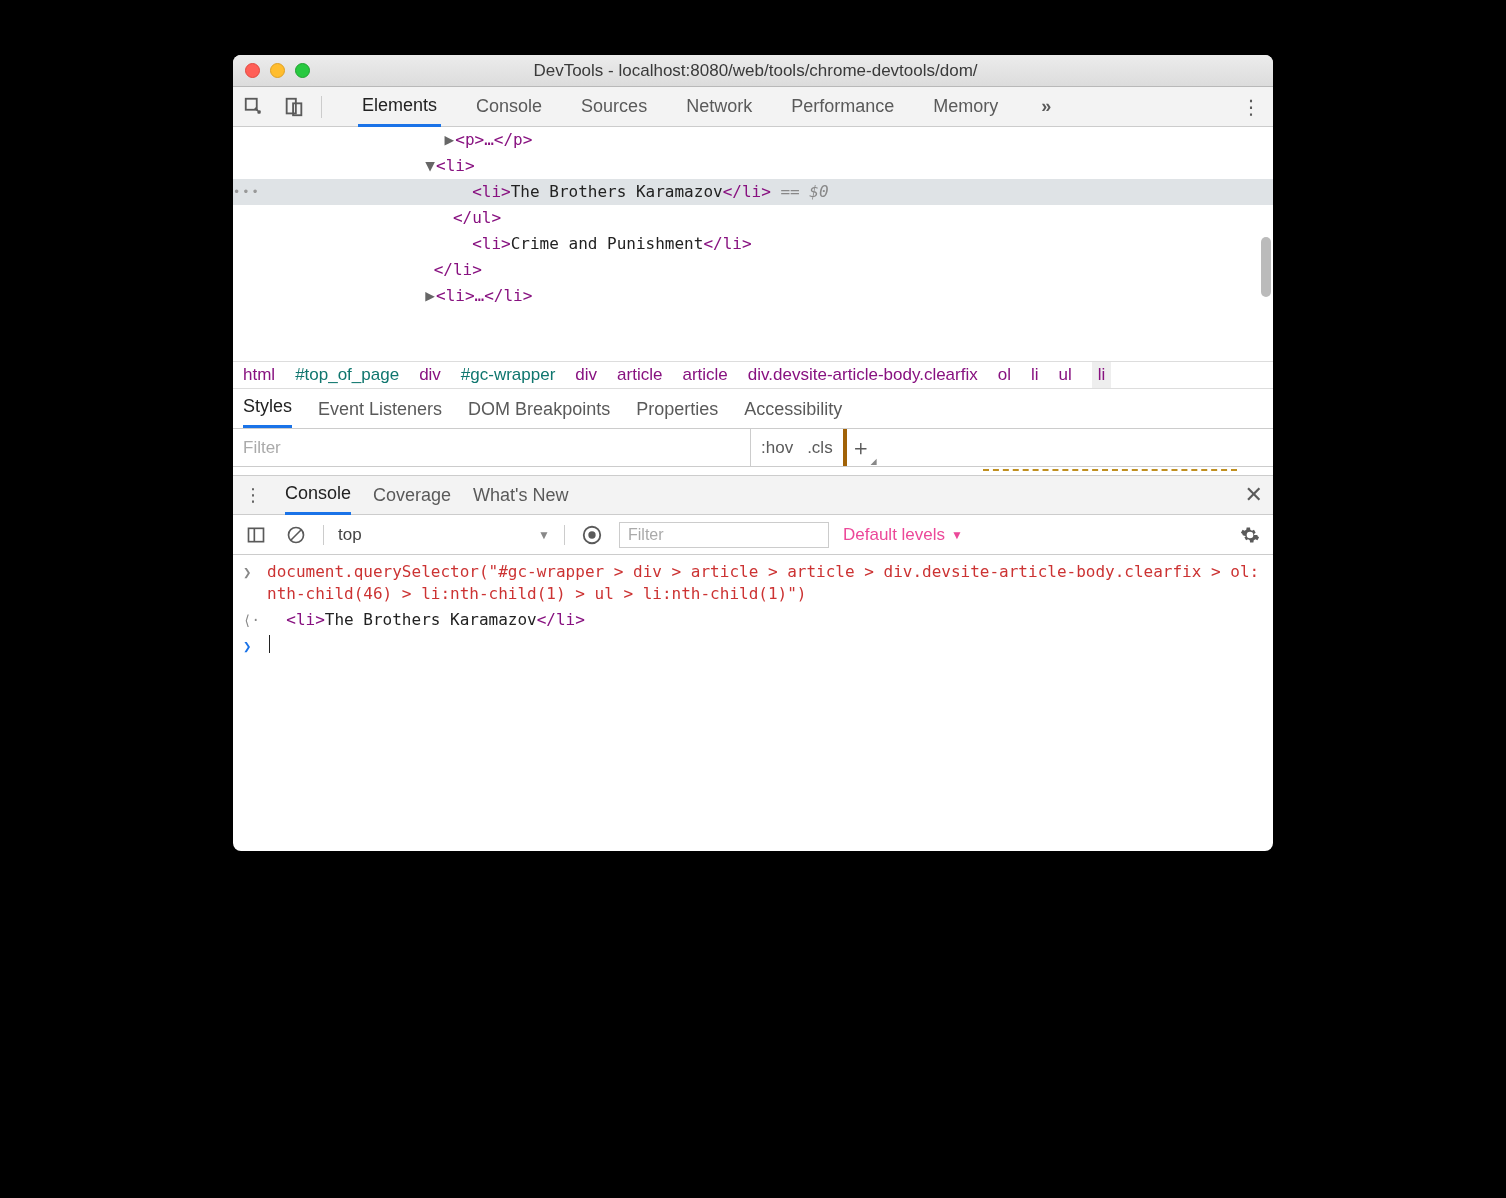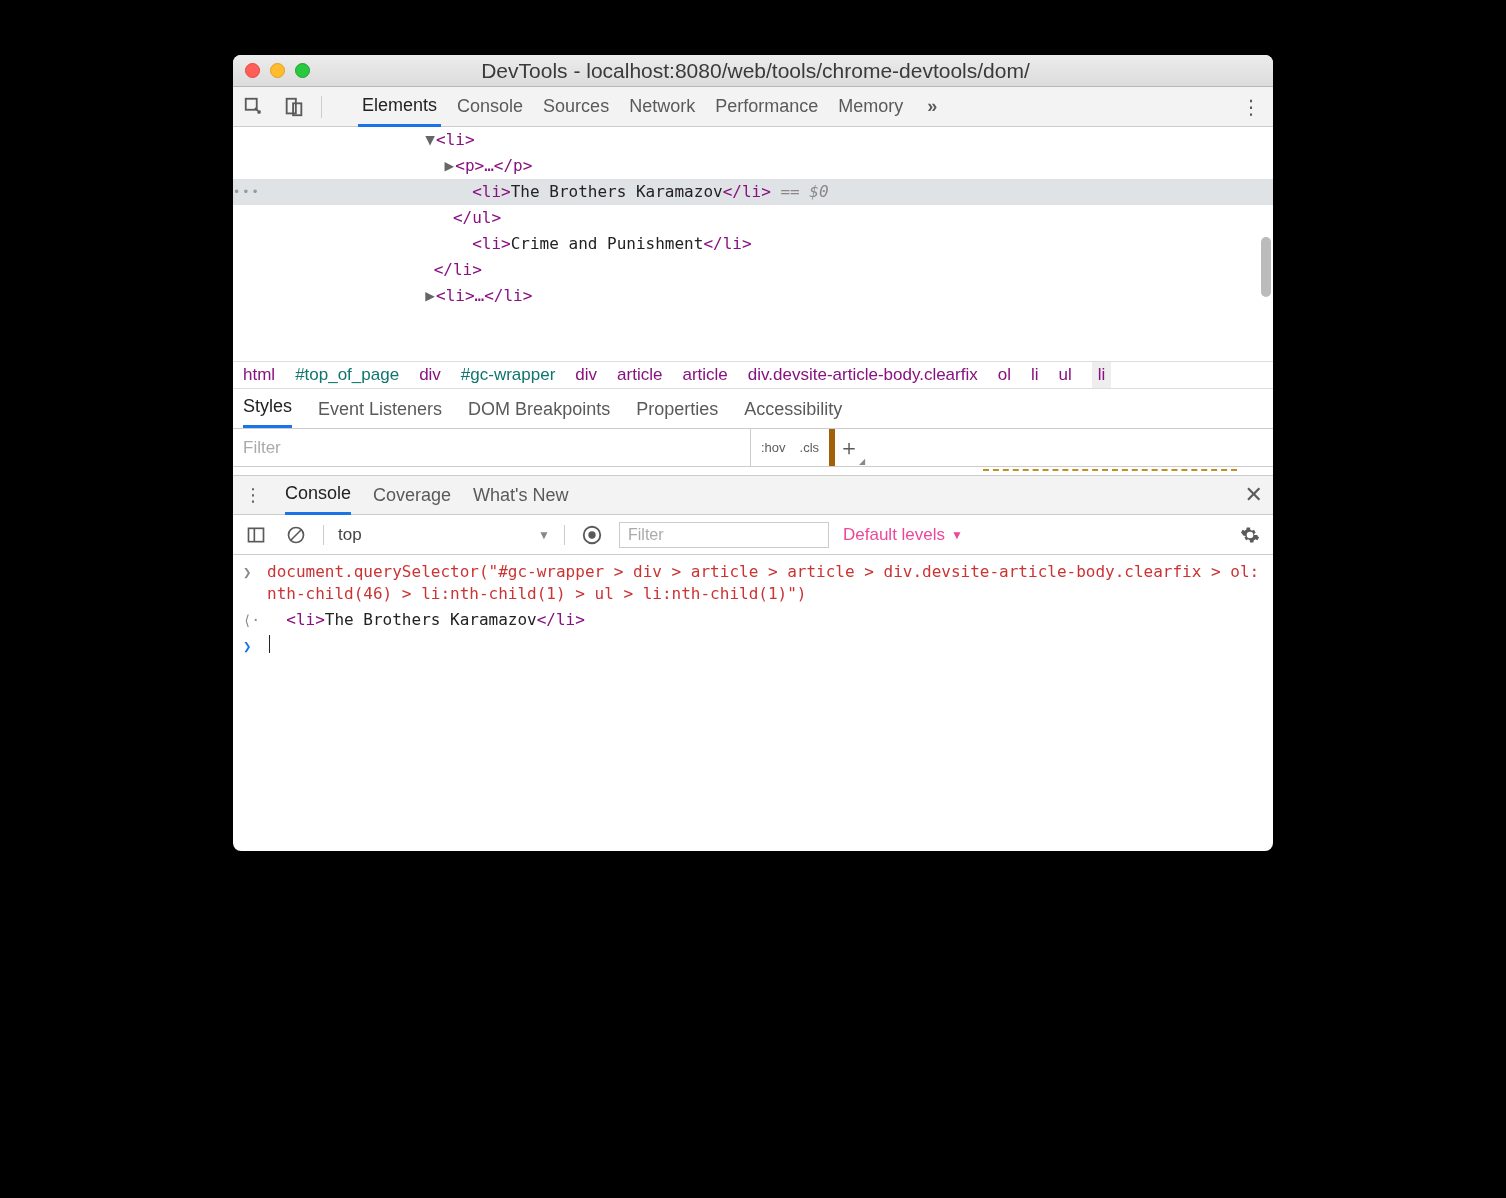--- a/index.html
+++ b/index.html
@@ -30,32 +30,32 @@
   align-items: center;
   padding: 0 12px;
   position: relative;
   border-bottom: 1px solid #b8b8b8;
 }
 .traffic { display: flex; gap: 10px; }
 .tl { width: 15px; height: 15px; border-radius: 50%; }
 .tl.red { background: #ff5f57; border: 1px solid #e1483f; }
 .tl.yellow { background: #ffbd2e; border: 1px solid #dfa023; }
 .tl.green { background: #28c940; border: 1px solid #1fa22f; }
-.title { position: absolute; left: 5px; right: 0; text-align: center; font-size: 21px; color: #3a3a3a; }
+.title { position: absolute; left: 5px; right: 0; text-align: center; font-size: 17px; color: #3a3a3a; }
 .toolbar {
   height: 40px;
   background: #f3f3f3;
   border-bottom: 1px solid #ccc;
   display: flex;
   align-items: center;
   padding: 0 8px;
   gap: 14px;
 }
 .iconbtn { width: 26px; height: 26px; display: flex; align-items: center; justify-content: center; color: #5a5a5a; cursor: pointer; }
-.tabs-row { display: flex; align-items: center; gap: 12px; margin-left: 22px; font-size: 18px; color: #5a5a5a; }
+.tabs-row { display: flex; align-items: center; gap: 31px; margin-left: 22px; font-size: 18px; color: #5a5a5a; }
 .tab { padding: 8px 4px; cursor: pointer; }
 .tab.active { color: #222; border-bottom: 3px solid #1a73e8; }
 .more-icon { margin-left: auto; width: 28px; height: 28px; display: flex; align-items: center; justify-content: center; color: #5a5a5a; cursor: pointer; font-size: 20px; }
 
 .dom-tree {
   font-family: Menlo, Consolas, monospace;
   font-size: 16px;
   line-height: 26px;
   color: #222;
   flex: 0 0 auto;
@@ -111,21 +111,21 @@
   flex: 1;
   border: none;
   border-right: 1px solid #ccc;
   padding: 0 10px;
   font-size: 17px;
   color: #888;
   outline: none;
   max-width: 518px;
 }
 .filter-input::placeholder { color: #aaa; }
-.hov-cls { display: flex; align-items: center; padding: 0 10px; gap: 14px; color: #5a5a5a; font-size: 13px; border-right: 6px solid #a16207; }
+.hov-cls { display: flex; align-items: center; padding: 0 10px; gap: 14px; color: #5a5a5a; font-size: 17px; border-right: 4px solid #a16207; }
 .hov-cls span { cursor: pointer; }
 .plus-icon { width: 28px; display: flex; align-items: center; justify-content: center; font-size: 22px; color: #5a5a5a; cursor: pointer; position: relative; }
 .plus-icon::after { content: "◢"; position: absolute; bottom: 0; right: -2px; font-size: 8px; color: #888; }
 
 .styles-body { height: 8px; background: #fff; position: relative; }
 .styles-body::after { content: ""; position: absolute; right: 36px; top: 2px; width: 254px; height: 2px; border-top: 2px dashed #c09020; }
 
 .drawer-tabs {
   height: 40px;
   border-top: 1px solid #ccc;
@@ -217,22 +217,22 @@
       <div class="tab">Sources</div>
       <div class="tab">Network</div>
       <div class="tab">Performance</div>
       <div class="tab">Memory</div>
       <div class="iconbtn" style="font-weight:bold">»</div>
     </div>
     <div class="more-icon">⋮</div>
   </div>
 
   <div class="dom-tree">
+    <div class="dom-line">                     <span class="collapse">▶</span><span class="tag">&lt;p&gt;…&lt;/p&gt;</span></div>
     <div class="dom-line">                   <span class="collapse">▼</span><span class="tag">&lt;li&gt;</span></div>
-    <div class="dom-line">                     <span class="collapse">▶</span><span class="tag">&lt;p&gt;…&lt;/p&gt;</span></div>
     <div class="dom-line selected">                        <span class="tag">&lt;li&gt;</span><span>The Brothers Karamazov</span><span class="tag">&lt;/li&gt;</span><span class="eq0"> == $0</span></div>
     <div class="dom-line">                      <span class="tag">&lt;/ul&gt;</span></div>
     <div class="dom-line">                        <span class="tag">&lt;li&gt;</span><span>Crime and Punishment</span><span class="tag">&lt;/li&gt;</span></div>
     <div class="dom-line">                    <span class="tag">&lt;/li&gt;</span></div>
     <div class="dom-line">                   <span class="collapse">▶</span><span class="tag">&lt;li&gt;…&lt;/li&gt;</span></div>
     <div class="scroll-thumb"></div>
   </div>
 
   <div class="breadcrumb">
     <span class="bc">html</span>

